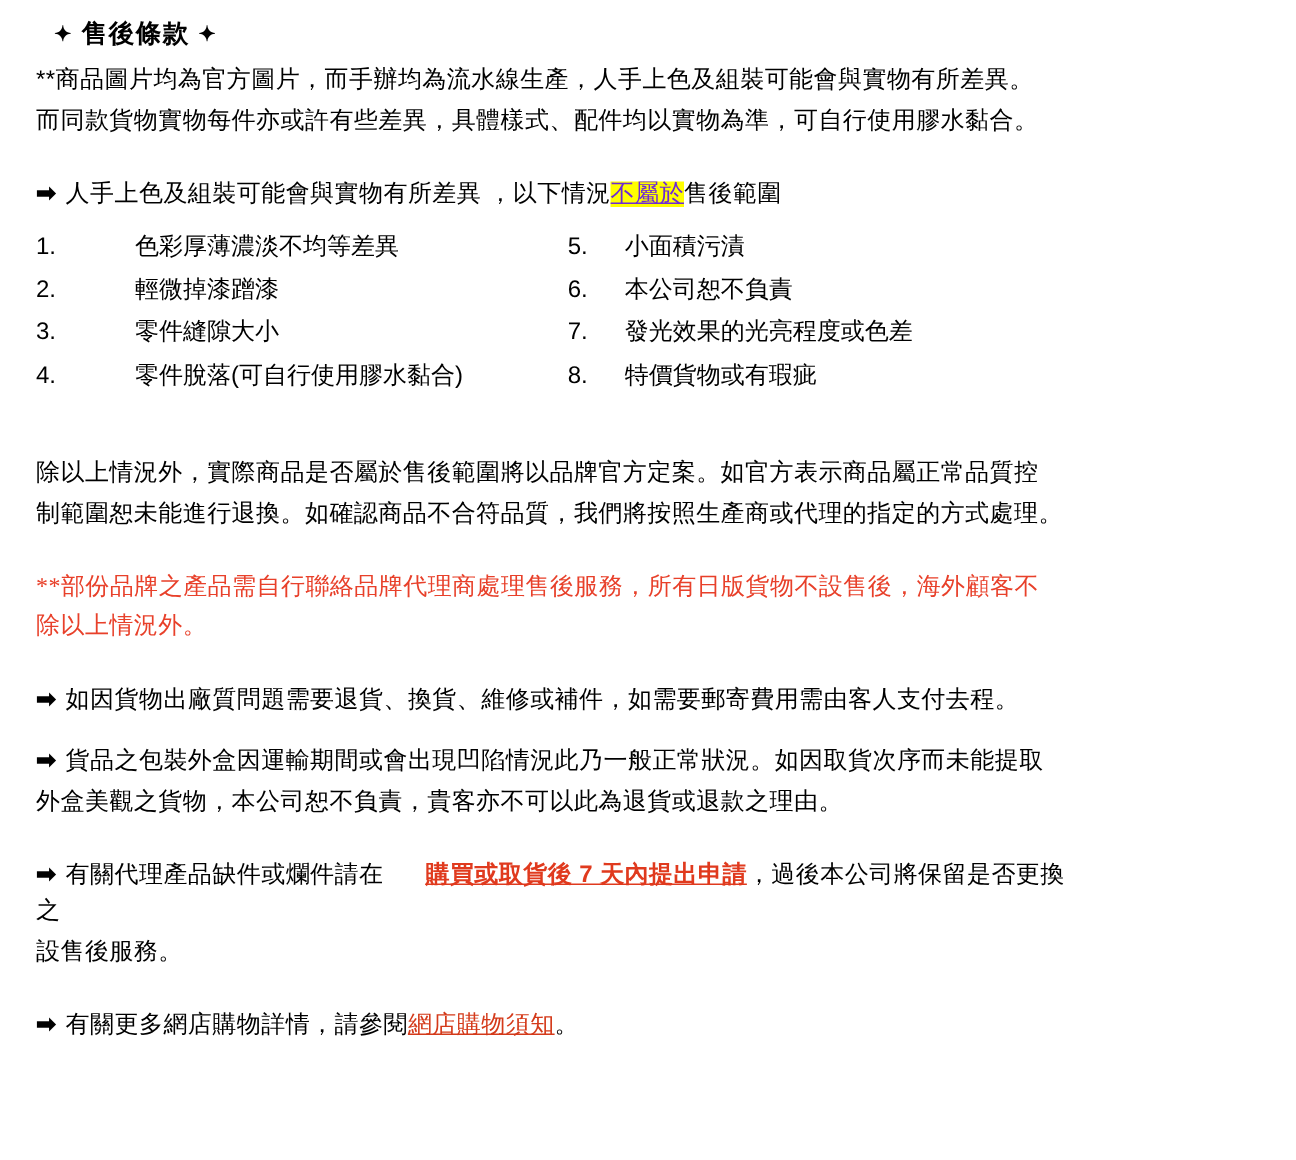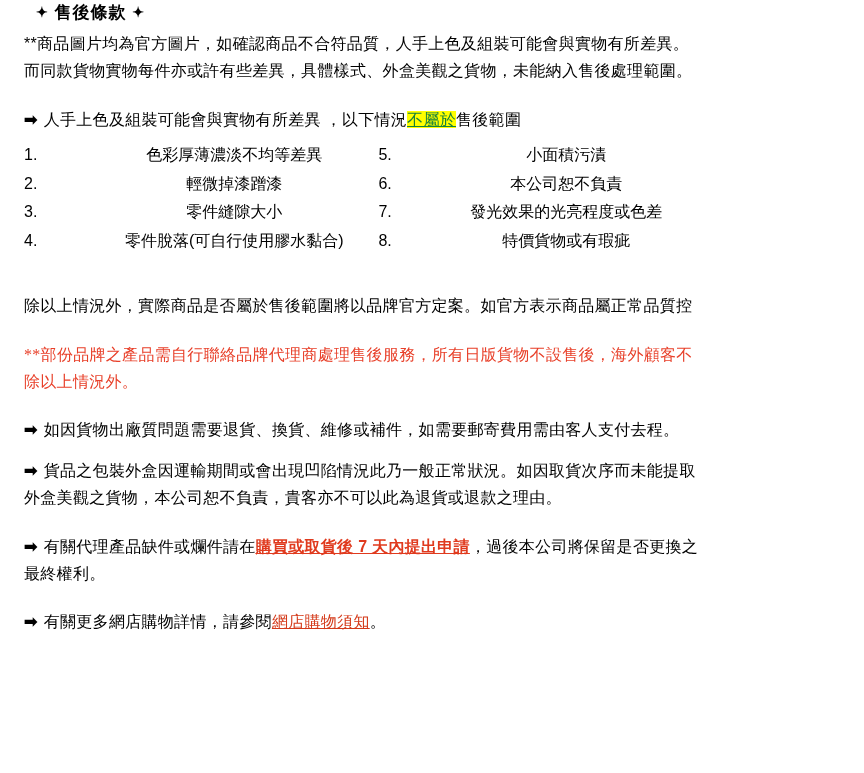--- a/index.html
+++ b/index.html
@@ -13,21 +13,21 @@
     font-family: "Liberation Sans", sans-serif;
     color: #000000;
     font-size: 16px;
     line-height: 1.55;
     overflow: hidden;
   }
   .page {
     position: relative;
     width: 732px;
     height: 773px;
-    padding: 0 16px 0 24px;
+    padding: 10px 16px 0 24px;
     box-sizing: border-box;
   }
   .title {
     font-weight: bold;
     font-size: 17px;
     letter-spacing: 1px;
     margin: 0 0 6px 12px;
   }
   .diamond {
     font-size: 14px;
@@ -43,31 +43,32 @@
   }
   .small-gap {
     height: 8px;
   }
   .arrow {
     font-weight: bold;
     margin-right: 6px;
   }
   .hl {
     background: #ffff00;
-    color: #15803d;
+    color: #6d28d9;
     text-decoration: underline;
   }
   .red-bold {
     color: #e8402a;
     font-family: Liberation Serif, serif;
   }
   .redu {
     color: #e03a1e;
     text-decoration: underline;
     font-weight: bold;
+    margin-left: 28px;
   }
   .link {
     color: #d43a1a;
     text-decoration: underline;
     text-align: right;
   }
   .list-wrap {
     display: flex;
     margin: 10px 0 0 0;
   }
@@ -85,36 +86,35 @@
   .li .num {
     width: 66px;
     flex: 0 0 66px;
   }
   .li .num-b {
     width: 38px;
     flex: 0 0 38px;
   }
   .li .txt {
     flex: 1;
-    text-align: center;
   }
 </style>
 </head>
 <body>
 
 <div class="page">
 
   <div class="title">
     <span class="diamond">✦</span>
     <span>售後條款</span>
     <span class="diamond">✦</span>
   </div>
 
-  <p class="para">**商品圖片均為官方圖片，如確認商品不合符品質，人手上色及組裝可能會與實物有所差異。</p>
-  <p class="para">而同款貨物實物每件亦或許有些差異，具體樣式、外盒美觀之貨物，未能納入售後處理範圍。</p>
+  <p class="para">**商品圖片均為官方圖片，而手辦均為流水線生產，人手上色及組裝可能會與實物有所差異。</p>
+  <p class="para">而同款貨物實物每件亦或許有些差異，具體樣式、配件均以實物為準，可自行使用膠水黏合。</p>
 
   <div class="block-gap"></div>
   <div class="small-gap"></div>
 
   <p class="para">
     <span class="arrow">➡</span><span>人手上色及組裝可能會與實物有所差異 ，以下情況</span><span class="hl">不屬於</span><span>售後範圍</span>
   </p>
 
   <div class="list-wrap">
     <div class="col">
@@ -153,20 +153,21 @@
         <span class="txt">特價貨物或有瑕疵</span>
       </div>
     </div>
   </div>
 
   <div class="block-gap"></div>
   <div class="block-gap"></div>
   <div class="small-gap"></div>
 
   <p class="para">除以上情況外，實際商品是否屬於售後範圍將以品牌官方定案。如官方表示商品屬正常品質控</p>
+  <p class="para">制範圍恕未能進行退換。如確認商品不合符品質，我們將按照生產商或代理的指定的方式處理。</p>
 
   <div class="block-gap"></div>
   <div class="small-gap"></div>
 
   <p class="para red-bold">**部份品牌之產品需自行聯絡品牌代理商處理售後服務，所有日版貨物不設售後，海外顧客不</p>
   <p class="para red-bold">除以上情況外。</p>
 
   <div class="block-gap"></div>
   <div class="small-gap"></div>
 
@@ -180,21 +181,21 @@
     <span class="arrow">➡</span><span>貨品之包裝外盒因運輸期間或會出現凹陷情況此乃一般正常狀況。如因取貨次序而未能提取</span>
   </p>
   <p class="para">外盒美觀之貨物，本公司恕不負責，貴客亦不可以此為退貨或退款之理由。</p>
 
   <div class="block-gap"></div>
   <div class="small-gap"></div>
 
   <p class="para">
     <span class="arrow">➡</span><span>有關代理產品缺件或爛件請在</span><span class="redu">購買或取貨後 7 天內提出申請</span><span>，過後本公司將保留是否更換之</span>
   </p>
-  <p class="para">最終權利。</p>
+  <p class="para">設售後服務。</p>
 
   <div class="block-gap"></div>
   <div class="small-gap"></div>
 
   <p class="para">
     <span class="arrow">➡</span><span>有關更多網店購物詳情，請參閱</span><a class="link" href="#">網店購物須知</a><span>。</span>
   </p>
 
 </div>
 

